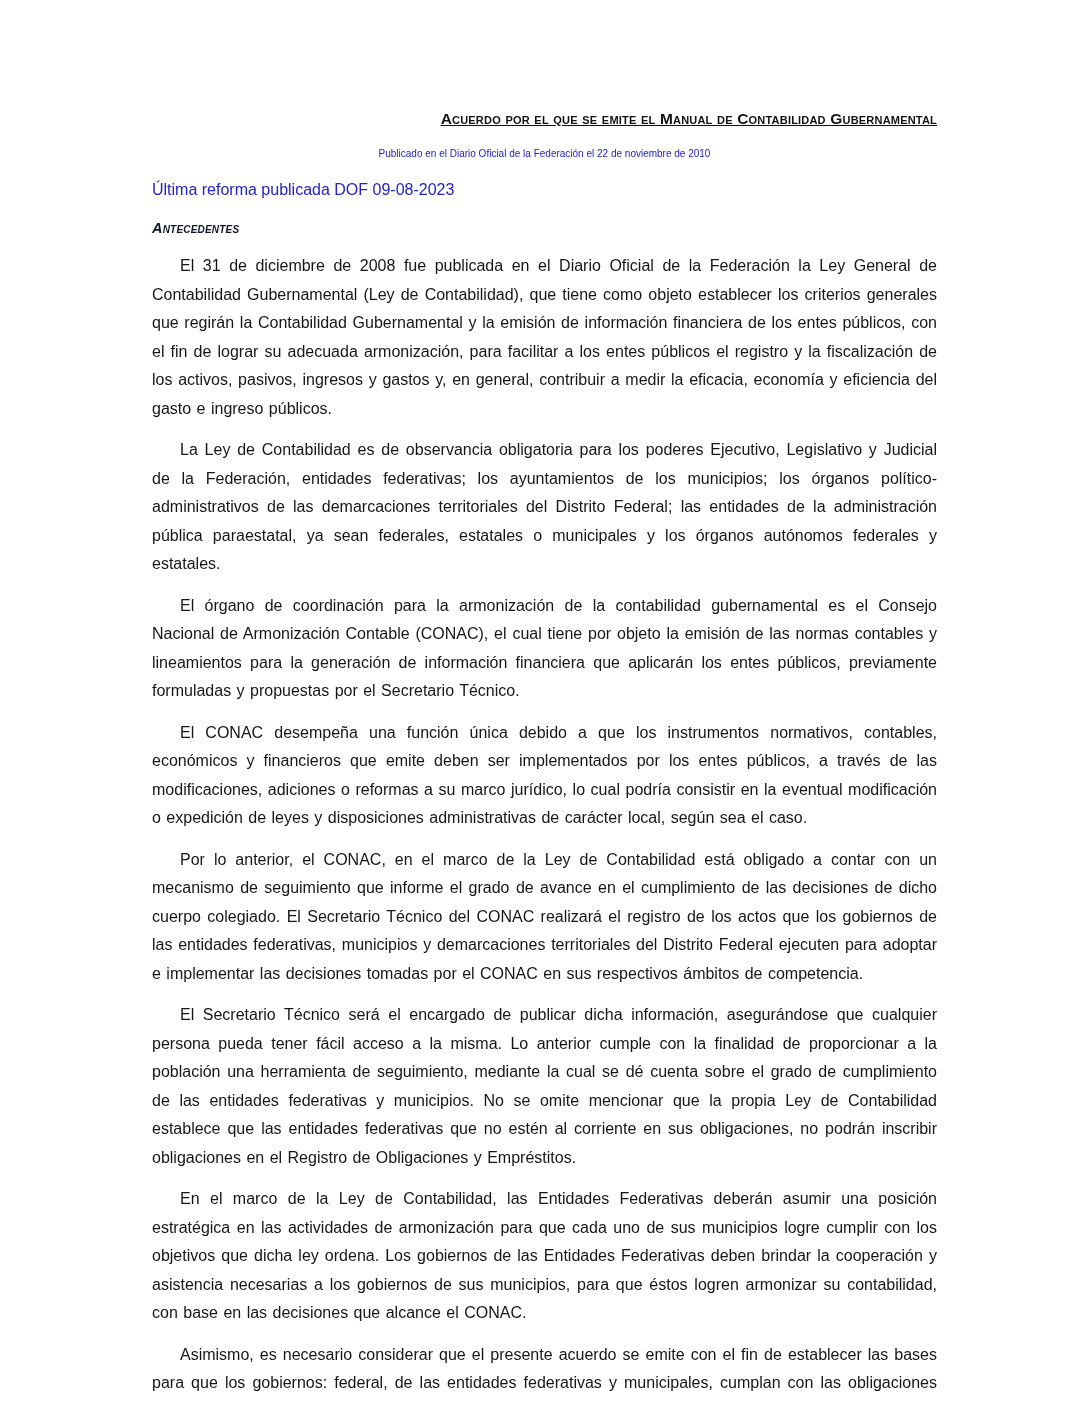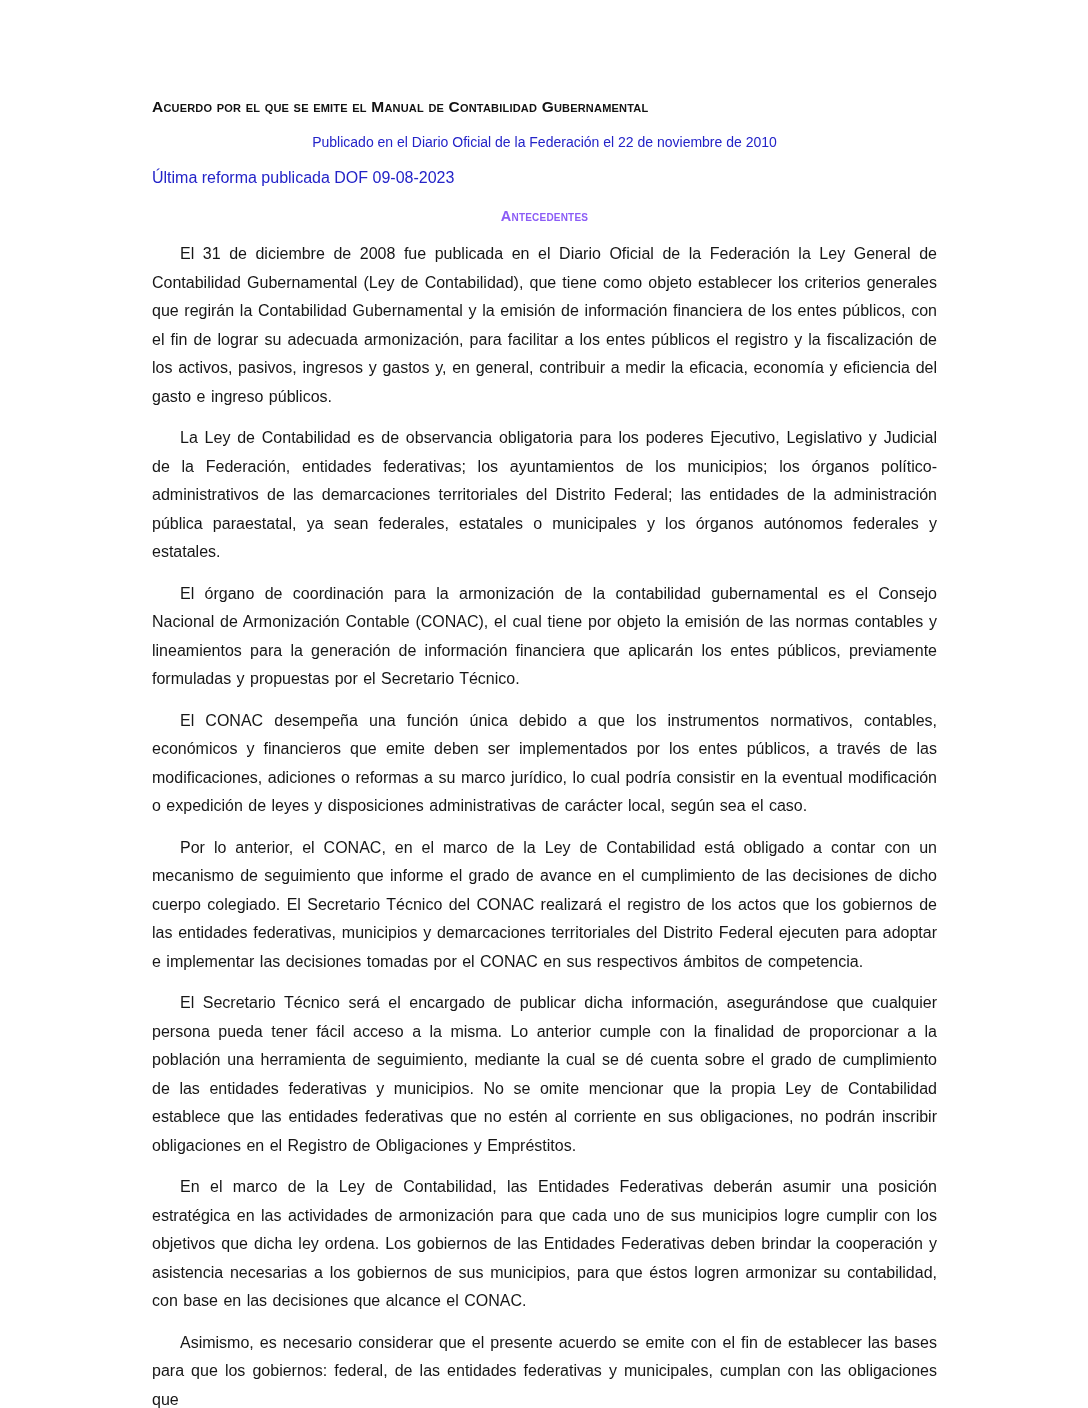--- a/index.html
+++ b/index.html
@@ -14,47 +14,49 @@
     background: #ffffff;
     padding: 97px 151px 40px 152px;
     font-family: "Liberation Sans", "DejaVu Sans", sans-serif;
     color: #111111;
   }
   .doc-title {
     font-size: 15.5px;
     font-weight: bold;
     font-variant: small-caps;
     letter-spacing: 0.2px;
-    text-align: left;
+    text-align: right;
     color: #111111;
-    margin: 0 0 15px 0;
+    margin: 12px 0 15px 0;
     line-height: 20px;
+    text-decoration: underline;
   }
   .published-line {
-    font-size: 14px;
+    font-size: 10px;
     color: #2323c8;
     text-align: center;
     margin: 0 0 16px 0;
     line-height: 20px;
   }
   .reform-line {
     font-size: 16px;
     color: #2323c8;
     margin: 0 0 19px 0;
     line-height: 20px;
   }
   .section-heading {
     font-size: 14.5px;
     font-weight: bold;
     font-variant: small-caps;
     letter-spacing: 0.2px;
-    text-align: center;
-    color: #8b5cf6;
+    text-align: left;
+    color: #0f172a;
     margin: 0 0 14px 0;
     line-height: 19px;
+    font-style: italic;
   }
   .body-text p {
     font-size: 16px;
     line-height: 28.5px;
     text-align: justify;
     text-indent: 28px;
     margin: 0 0 13px 0;
     color: #161616;
     word-spacing: 1px;
   }

